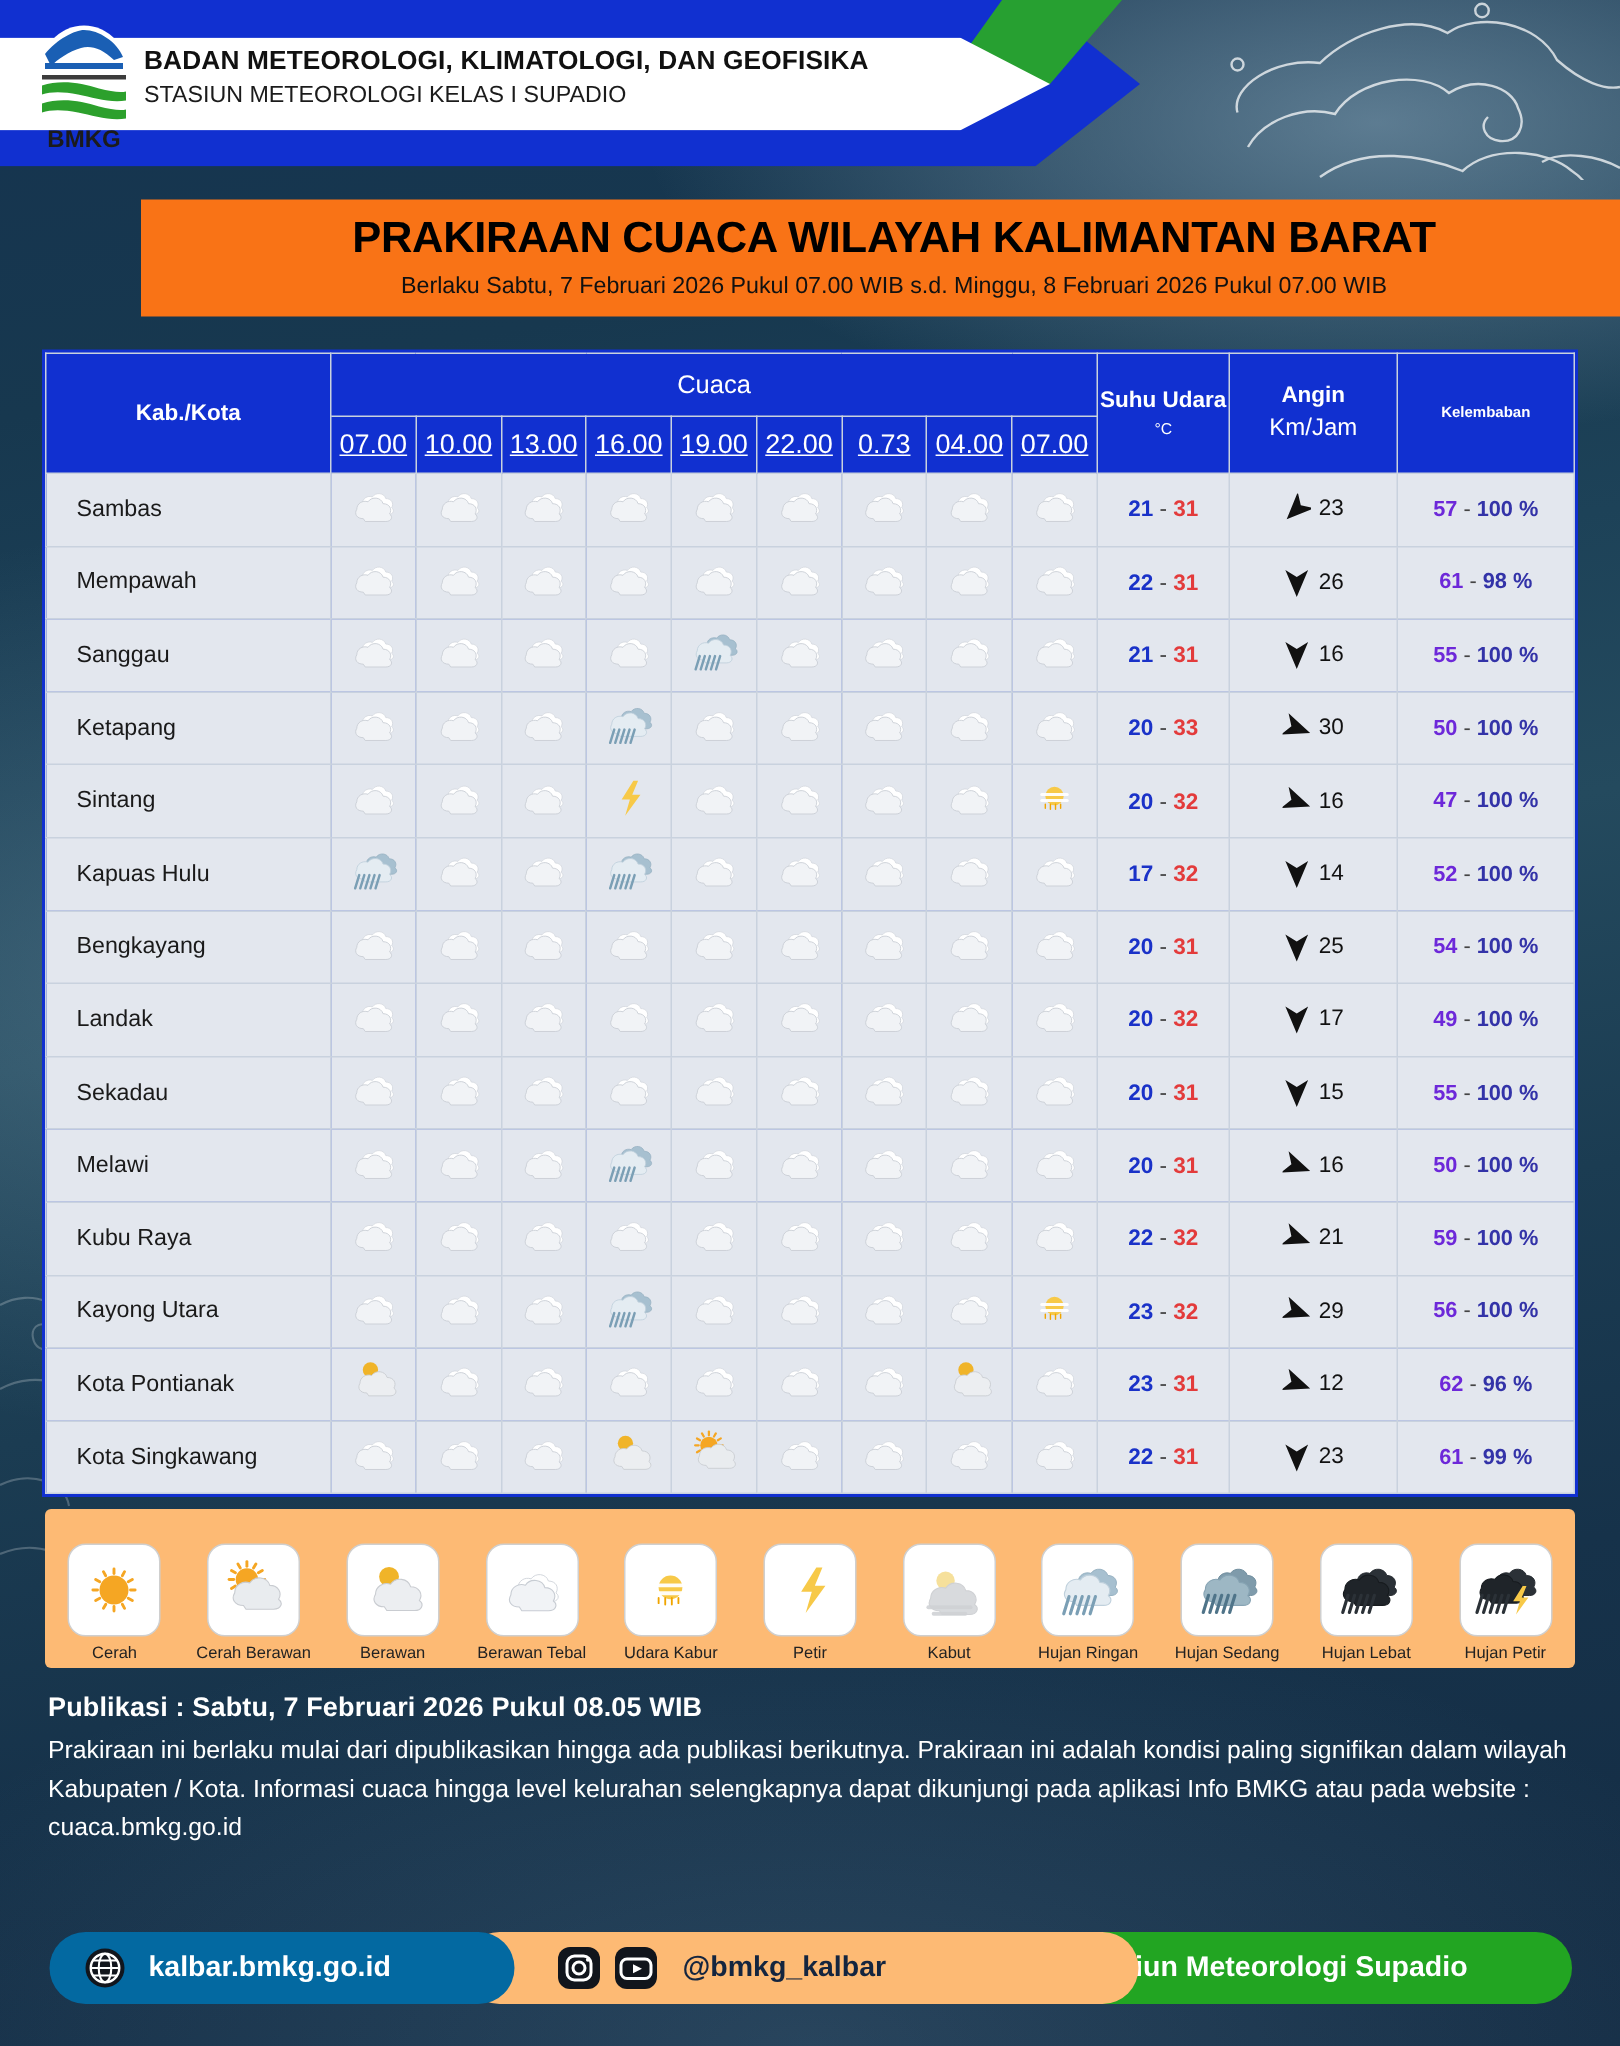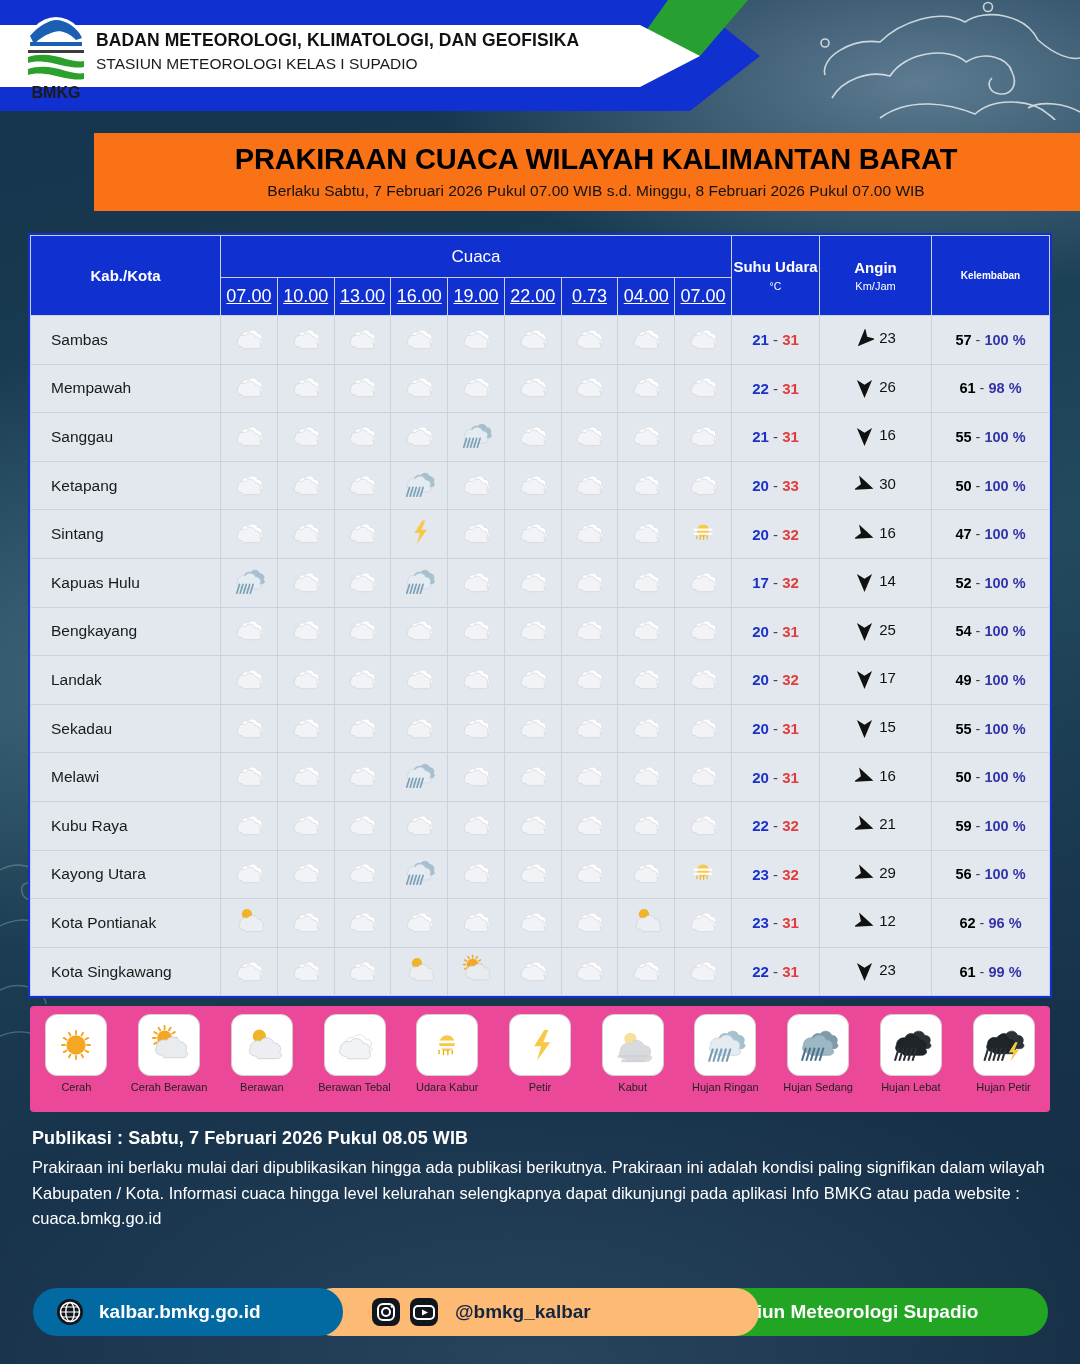--- a/index.html
+++ b/index.html
@@ -60,41 +60,41 @@
   thead th {
     background: #1130d0; color: #fff; border-color: #8fa8e8;
     font-weight: normal; padding: 0;
   }
   .th-kab { font-size: 15px; font-weight: bold; width: 190px; }
   .th-cuaca { font-size: 17px; height: 42px; }
   .th-hour { font-size: 18px; height: 38px; text-decoration: underline; }
   .th-suhu { width: 88px; font-size: 15px; font-weight: bold; line-height: 1.25; }
   .th-suhu small { display:block; font-size: 10.5px; font-weight: normal; margin-top: 4px; }
   .th-angin { width: 112px; font-size: 15px; font-weight: bold; line-height: 1.3; }
-  .th-angin small { display:block; font-size: 11px; font-weight: normal; margin-top: 2px; }
+  .th-angin small { display:block; font-size: 16px; font-weight: normal; margin-top: 2px; }
   .th-kelem { width: 118px; font-size: 10px; font-weight: bold; }
 
   tbody td { background: #e3e7ee; height: 48.6px; }
   td.city { padding-left: 20px; font-size: 15.5px; color: #1a1a1a; }
   td.ic { text-align: center; padding: 0; }
   td.temp { text-align: center; font-size: 15px; font-weight: bold; white-space: nowrap; }
   td.wind { text-align: center; font-size: 15px; color: #111; white-space: nowrap; }
   td.hum  { text-align: center; font-size: 14.5px; font-weight: bold; white-space: nowrap; }
   .tmin { color: #1a32c8; }
   .tdash { color: #444; font-weight: normal; }
   .tmax { color: #e33b3b; }
-  .hmin { color: #000000; }
+  .hmin { color: #6d28d9; }
   .hmax { color: #3333a8; }
   .wind svg { vertical-align: middle; margin-right: 5px; }
 
   
   .legend {
     position: absolute; left: 30px; top: 1006px; width: 1020px; height: 106px;
-    background: #ec4899; border-radius: 4px;
-    display: flex; align-items: flex-start; justify-content: space-around; padding-top: 8px;
+    background: #fdba74; border-radius: 4px;
+    display: flex; align-items: flex-start; justify-content: space-around; padding-top: 23px;
   }
   .lg-item { width: 92px; text-align: center; }
   .lg-box {
     width: 62px; height: 62px; margin: 0 auto;
     border: 1px solid #cfcfcf; border-radius: 12px; background: #fff;
     display: flex; align-items: center; justify-content: center;
   }
   .lg-label { font-size: 11px; color: #222; margin-top: 5px; white-space: nowrap; }
 
   

